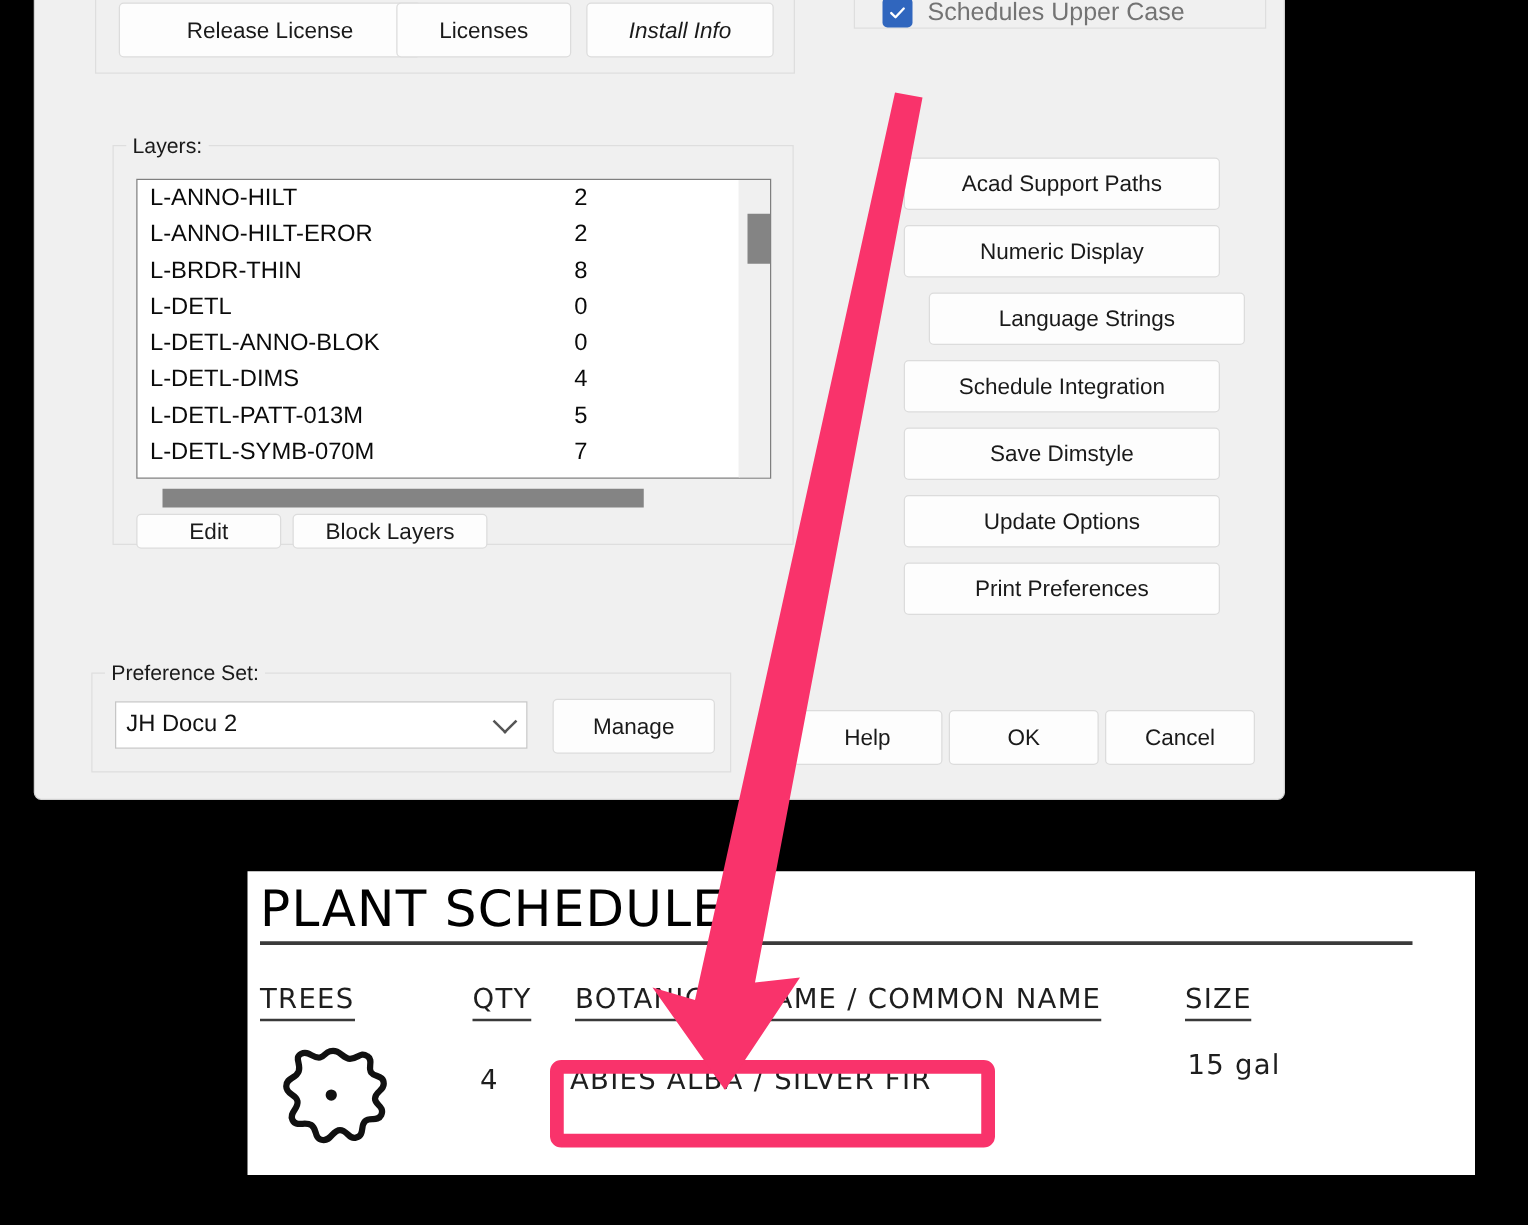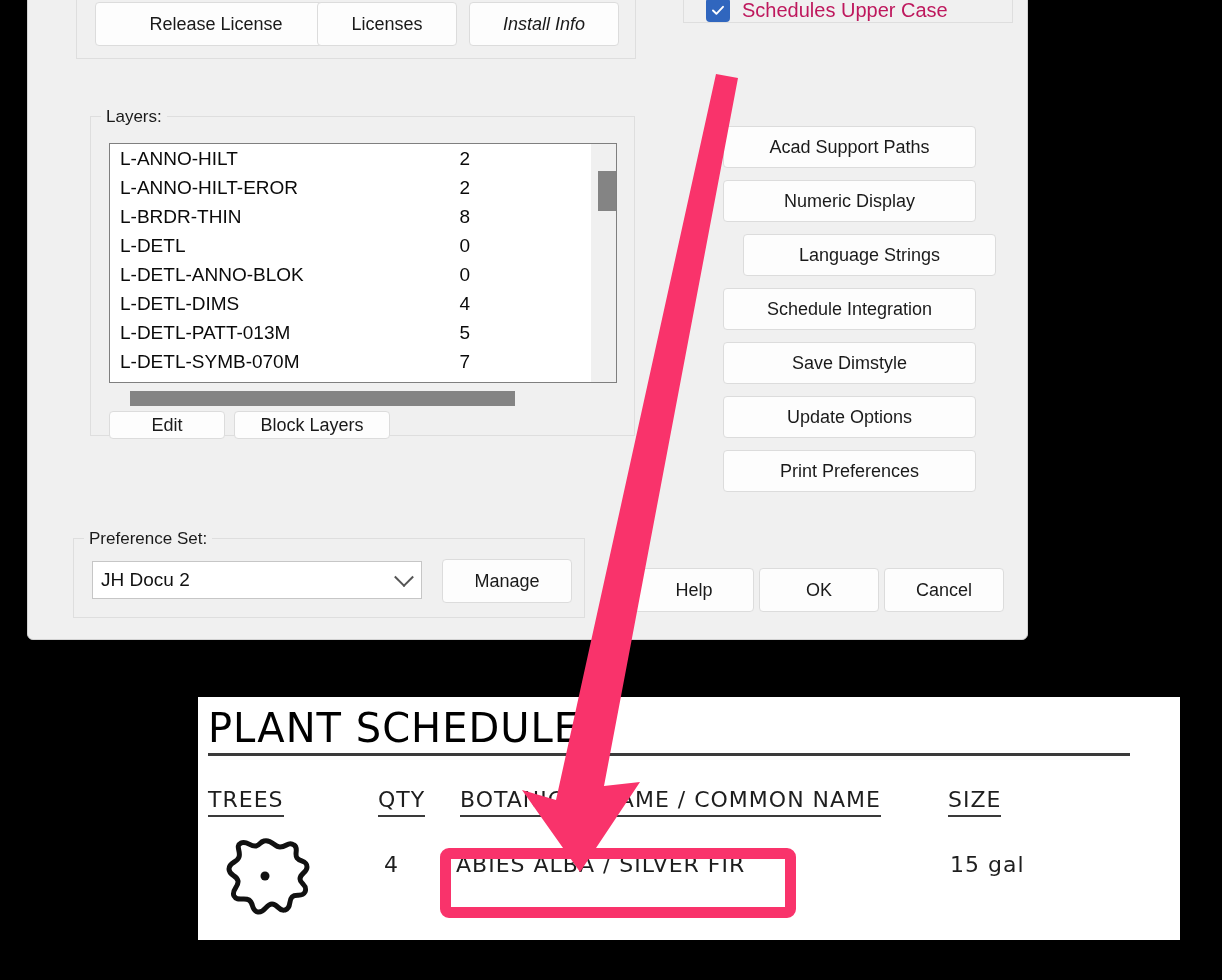--- a/index.html
+++ b/index.html
@@ -120,21 +120,21 @@
   .manage-btn { position:absolute; left: 368px; top: 20px; width: 130px; height: 44px; }
 
   
   .sched-group { left: 655px; top: -46px; width: 330px; height: 128px; }
   .check-row { position:absolute; left: 22px; top: 102px; display:flex; align-items:center; gap: 12px; }
   .cbox {
     width: 24px; height: 24px; border-radius: 4px;
     background: #3066be; display:flex; align-items:center; justify-content:center;
   }
   .cbox svg { display:block; }
-  .check-label { font-size: 20px; color: #be185d; white-space: nowrap; }
+  .check-label { font-size: 20px; color: #737373; white-space: nowrap; }
 
   
   .rbtn { position:absolute; left: 695px; width: 253px; height: 42px; }
 
   
   .dbtn { position: absolute; top: 627px; width: 120px; height: 44px; }
 
   
   .sched-img {
     position:absolute;
@@ -307,21 +307,21 @@
                C90 27 97 25 97 32 C97 38 90 38 90 44 C90 49 98 50 95 57
                C92 63 86 58 82 62 C78 66 82 73 75 75 C69 77 68 69 62 69
                C56 69 55 78 48 77 C41 76 44 68 39 65 C34 62 27 67 24 61
                C21 55 29 52 28 46 C27 40 19 41 19 34 C19 27 27 28 29 22
                C31 16 25 11 31 8 C37 5 40 12 46 11 C50 10 50 7 54 6 Z" fill="none" stroke="#111" stroke-width="5" stroke-linejoin="round"></path>
       <circle cx="55" cy="41" r="4.5" fill="#111"></circle>
     </svg>
 
     <div class="ps-cell" style="left:186px; top:155px;">4</div>
     <div class="ps-cell" style="left:258px; top:155px;">ABIES  ALBA  /  SILVER  FIR</div>
-    <div class="ps-cell" style="left:752px; top:155px;">15  gal</div>
+    <div class="ps-cell" style="left:752px; top:143px;">15  gal</div>
   </div>
 
   <div class="hl-box"></div>
 
   <svg class="arrow-svg" viewBox="0 0 1222 980">
     <path d="M716 74 L556 800 L522 790 L580 872 L640 782 L604 786 L738 78 Z" fill="#f9336b"></path>
   </svg>
 
 </div>
 

